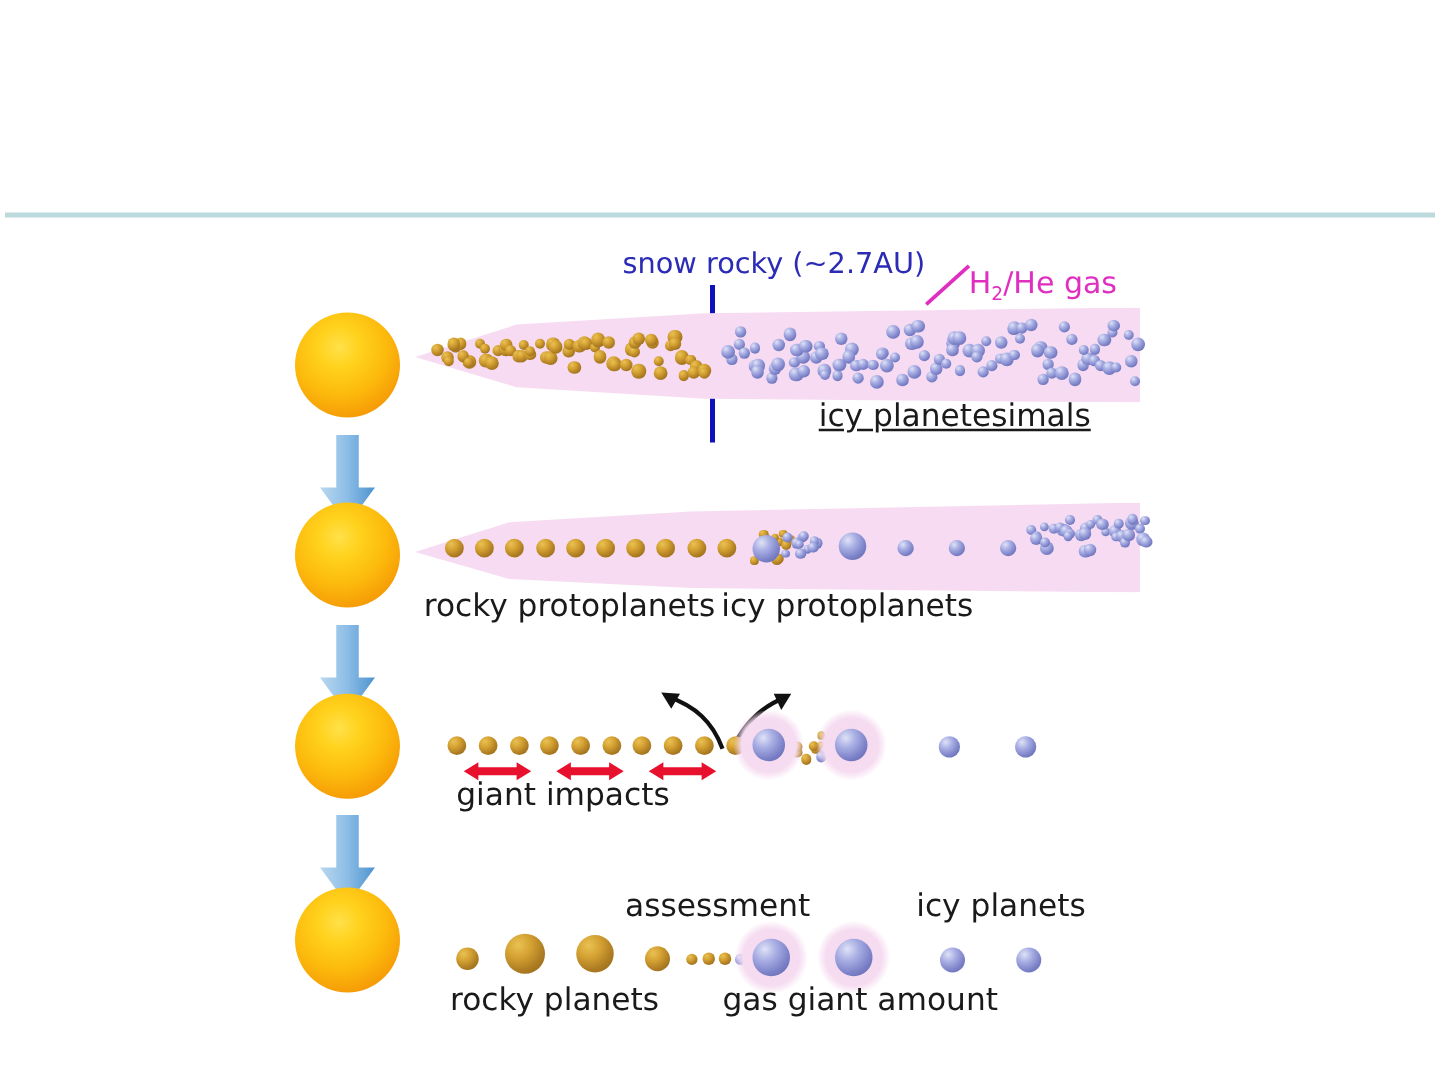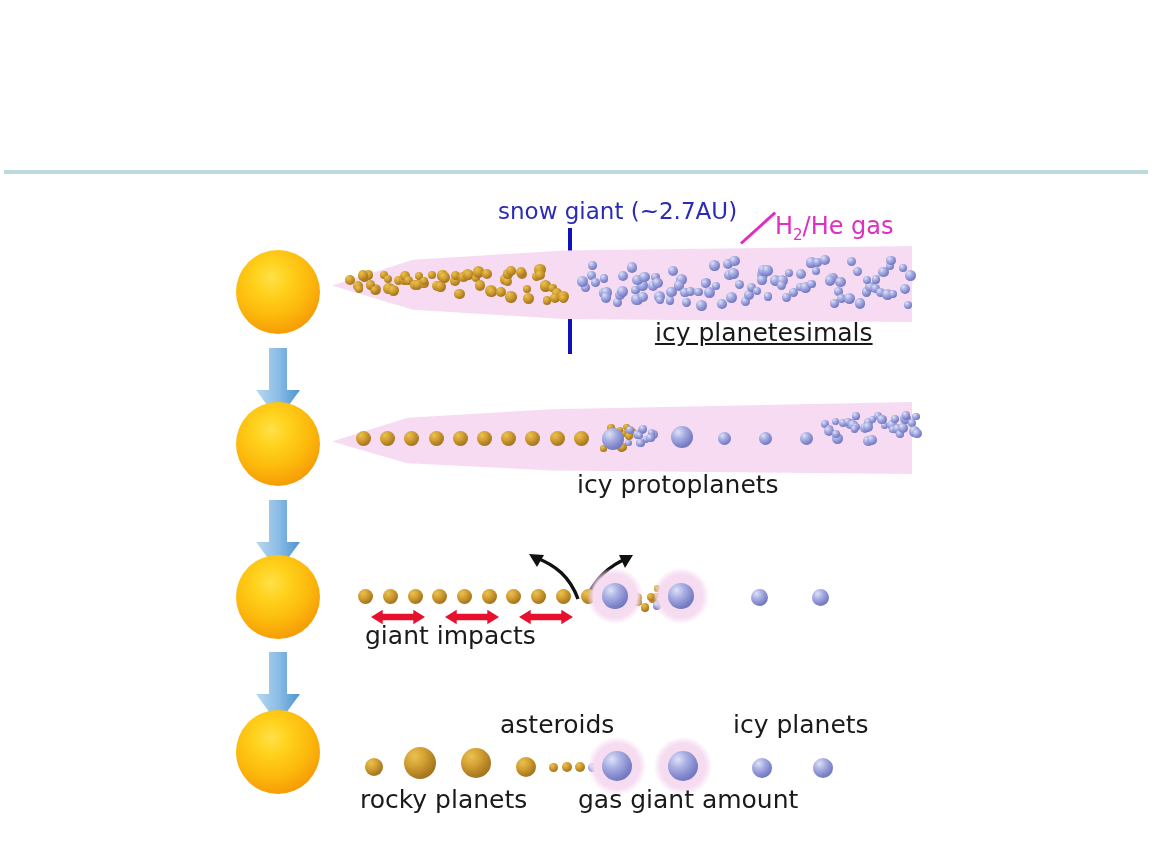--- a/index.html
+++ b/index.html
@@ -70,21 +70,21 @@
 </style>
 </head>
 <body>
 
 <div id="slide">
 
   <div class="divider"></div>
 
   <div class="figure">
 
-    <div class="lbl lbl-snow" style="left:498px;top:18px;">snow giant (~2.7AU)</div>
+    <div class="lbl lbl-snow" style="left:498px;top:18px;">snow rocky (~2.7AU)</div>
     <div class="snowline" style="left:568px;top:48px;height:126px;"></div>
 
     <div class="lbl lbl-gas" style="left:775px;top:32px;">
       <span>H</span><sub>2</sub><span>/He gas</span>
     </div>
     <div class="gasleader" style="left:741px;top:62px;width:46px;transform:rotate(-42deg);"></div>
 
     <div class="sun" style="left:236px;top:70px;"></div>
     <svg class="arrow-down" style="left:255px;top:168px;" viewBox="0 0 46 74">
       <defs>
@@ -339,20 +339,21 @@
         <div class="p ice" style="left: 896.241px; top: 250.136px; width: 7.5032px; height: 7.5032px;"></div>
         <div class="p ice" style="left: 898.152px; top: 243.07px; width: 9.52553px; height: 9.52553px;"></div>
         <div class="p ice" style="left: 900.081px; top: 232.995px; width: 10.7407px; height: 10.7407px;"></div>
         <div class="p ice" style="left: 901.715px; top: 231.459px; width: 8.19353px; height: 8.19353px;"></div>
         <div class="p ice" style="left: 907.933px; top: 239.228px; width: 8.0514px; height: 8.0514px;"></div>
         <div class="p ice" style="left: 909.491px; top: 246.015px; width: 10.6976px; height: 10.6976px;"></div>
         <div class="p ice" style="left: 912.301px; top: 248.595px; width: 9.8571px; height: 9.8571px;"></div>
         <div class="p ice" style="left: 912.081px; top: 232.702px; width: 7.43135px; height: 7.43135px;"></div>
       </div>
 
+    <div class="lbl lbl-blk" style="left:339px;top:290px;">rocky protoplanets</div>
     <div class="lbl lbl-blk" style="left:577px;top:290px;">icy protoplanets</div>
 
     <div class="sun" style="left:236px;top:375px;"></div>
     <svg class="arrow-down" style="left:255px;top:472px;" viewBox="0 0 46 74">
       <path d="M14 0 H32 V42 H45 L23 72 L1 42 H14 Z" fill="url(#ag1)"></path>
     </svg>
 
     <svg style="position:absolute;left:520px;top:363px;width:120px;height:58px;" viewBox="0 0 120 58">
       <path d="M58 56 C50 34 36 22 14 14" stroke="#111" stroke-width="3.4" fill="none"></path>
       <path d="M9 11 L24 12 L17 24 Z" fill="#111"></path>
@@ -418,21 +419,21 @@
         <div class="p ice" style="left: 600px; top: 582.5px; width: 9px; height: 9px;"></div>
         <div class="p ice" style="left: 612px; top: 583px; width: 8px; height: 8px;"></div>
         <div class="halo" style="left: 588px; top: 557px; width: 58px; height: 58px;"></div>
         <div class="p ice" style="left: 602px; top: 571px; width: 30px; height: 30px;"></div>
         <div class="halo" style="left: 654px; top: 557px; width: 58px; height: 58px;"></div>
         <div class="p ice" style="left: 668px; top: 571px; width: 30px; height: 30px;"></div>
         <div class="p ice" style="left: 752px; top: 578px; width: 20px; height: 20px;"></div>
         <div class="p ice" style="left: 813px; top: 578px; width: 20px; height: 20px;"></div>
       </div>
 
-    <div class="lbl lbl-blk" style="left:500px;top:530px;">asteroids</div>
+    <div class="lbl lbl-blk" style="left:500px;top:530px;">assessment</div>
     <div class="lbl lbl-blk" style="left:733px;top:530px;">icy planets</div>
     <div class="lbl lbl-blk" style="left:360px;top:605px;">rocky planets</div>
     <div class="lbl lbl-blk" style="left:578px;top:605px;">gas giant amount</div>
 
   </div>
 
 
 </div>
 
 </body></html>

